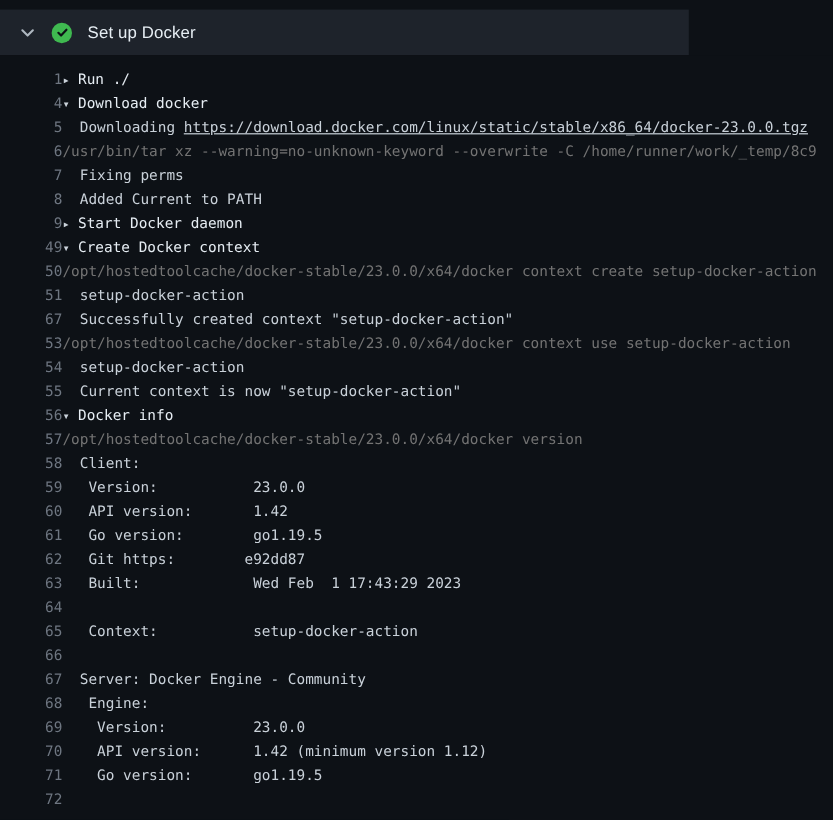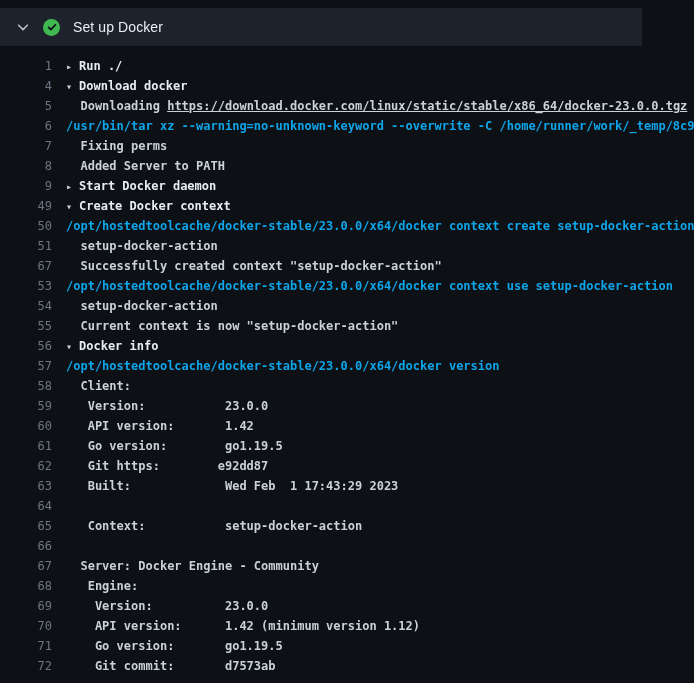--- a/index.html
+++ b/index.html
@@ -5,21 +5,21 @@
   * { box-sizing: border-box; margin: 0; padding: 0; }
   html, body {
     width: 694px; height: 683px;
     background: #0d1116;
     overflow: hidden;
     font-family: "Liberation Sans", sans-serif;
   }
   .step-header {
     position: absolute;
     top: 8px; left: 0;
-    width: 642px; height: 38px;
+    width: 574px; height: 38px;
     background: #1e232b;
     display: flex;
     align-items: center;
     padding: 0 16px;
     gap: 13px;
     cursor: pointer;
   }
   .chev-icon { display: inline-flex; width: 14px; height: 14px; color: #afb8c1; }
   .check-circle {
     width: 17px; height: 17px;
@@ -54,30 +54,30 @@
   }
   .row.group { cursor: pointer; }
   .num {
     display: inline-block;
     width: 52px;
     flex-shrink: 0;
     text-align: right;
     color: #6e7681;
     cursor: pointer;
   }
-  .content { margin-left: 14px; white-space: pre; font-weight: bold; }
+  .content { white-space: pre; }
   .arrow {
     display: inline-block;
     width: 13px;
     color: #c9d1d9;
     font-size: 10px;
   }
   .seg-plain  { color: #c9d1d9; }
   .seg-group  { color: #e6edf3; }
-  .seg-command { color: #0ea5e9; }
+  .seg-command { color: #737373; }
   .seg-link {
     color: #c9d1d9;
     text-decoration: underline;
     cursor: pointer;
     text-align: center;
   }
 </style>
 </head>
 <body>
 
@@ -94,21 +94,21 @@
   </span>
   <span class="step-title">Set up Docker</span>
 </div>
 
 <div class="log-area">
     <div class="row group"><span class="num">1</span><span class="content"><span class="arrow">▸</span><span class="seg-group">Run ./</span></span></div>
     <div class="row group"><span class="num">4</span><span class="content"><span class="arrow">▾</span><span class="seg-group">Download docker</span></span></div>
     <div class="row"><span class="num">5</span><span class="content"><span class="seg-plain">  Downloading </span><span class="seg-link">https://download.docker.com/linux/static/stable/x86_64/docker-23.0.0.tgz</span></span></div>
     <div class="row"><span class="num">6</span><span class="content"><span class="seg-command">/usr/bin/tar xz --warning=no-unknown-keyword --overwrite -C /home/runner/work/_temp/8c9</span></span></div>
     <div class="row"><span class="num">7</span><span class="content"><span class="seg-plain">  Fixing perms</span></span></div>
-    <div class="row"><span class="num">8</span><span class="content"><span class="seg-plain">  Added Server to PATH</span></span></div>
+    <div class="row"><span class="num">8</span><span class="content"><span class="seg-plain">  Added Current to PATH</span></span></div>
     <div class="row group"><span class="num">9</span><span class="content"><span class="arrow">▸</span><span class="seg-group">Start Docker daemon</span></span></div>
     <div class="row group"><span class="num">49</span><span class="content"><span class="arrow">▾</span><span class="seg-group">Create Docker context</span></span></div>
     <div class="row"><span class="num">50</span><span class="content"><span class="seg-command">/opt/hostedtoolcache/docker-stable/23.0.0/x64/docker context create setup-docker-action</span></span></div>
     <div class="row"><span class="num">51</span><span class="content"><span class="seg-plain">  setup-docker-action</span></span></div>
     <div class="row"><span class="num">67</span><span class="content"><span class="seg-plain">  Successfully created context "setup-docker-action"</span></span></div>
     <div class="row"><span class="num">53</span><span class="content"><span class="seg-command">/opt/hostedtoolcache/docker-stable/23.0.0/x64/docker context use setup-docker-action</span></span></div>
     <div class="row"><span class="num">54</span><span class="content"><span class="seg-plain">  setup-docker-action</span></span></div>
     <div class="row"><span class="num">55</span><span class="content"><span class="seg-plain">  Current context is now "setup-docker-action"</span></span></div>
     <div class="row group"><span class="num">56</span><span class="content"><span class="arrow">▾</span><span class="seg-group">Docker info</span></span></div>
     <div class="row"><span class="num">57</span><span class="content"><span class="seg-command">/opt/hostedtoolcache/docker-stable/23.0.0/x64/docker version</span></span></div>
@@ -119,14 +119,14 @@
     <div class="row"><span class="num">62</span><span class="content"><span class="seg-plain">   Git https:        e92dd87</span></span></div>
     <div class="row"><span class="num">63</span><span class="content"><span class="seg-plain">   Built:             Wed Feb  1 17:43:29 2023</span></span></div>
     <div class="row"><span class="num">64</span></div>
     <div class="row"><span class="num">65</span><span class="content"><span class="seg-plain">   Context:           setup-docker-action</span></span></div>
     <div class="row"><span class="num">66</span><span class="content"></span></div>
     <div class="row"><span class="num">67</span><span class="content"><span class="seg-plain">  Server: Docker Engine - Community</span></span></div>
     <div class="row"><span class="num">68</span><span class="content"><span class="seg-plain">   Engine:</span></span></div>
     <div class="row"><span class="num">69</span><span class="content"><span class="seg-plain">    Version:          23.0.0</span></span></div>
     <div class="row"><span class="num">70</span><span class="content"><span class="seg-plain">    API version:      1.42 (minimum version 1.12)</span></span></div>
     <div class="row"><span class="num">71</span><span class="content"><span class="seg-plain">    Go version:       go1.19.5</span></span></div>
-    <div class="row"><span class="num">72</span><span class="content"><span class="seg-plain">    Git commit:       d7573ab</span></span></div>
+    <div class="row"><span class="num">72</span></div>
   </div>
 
 </body></html>

